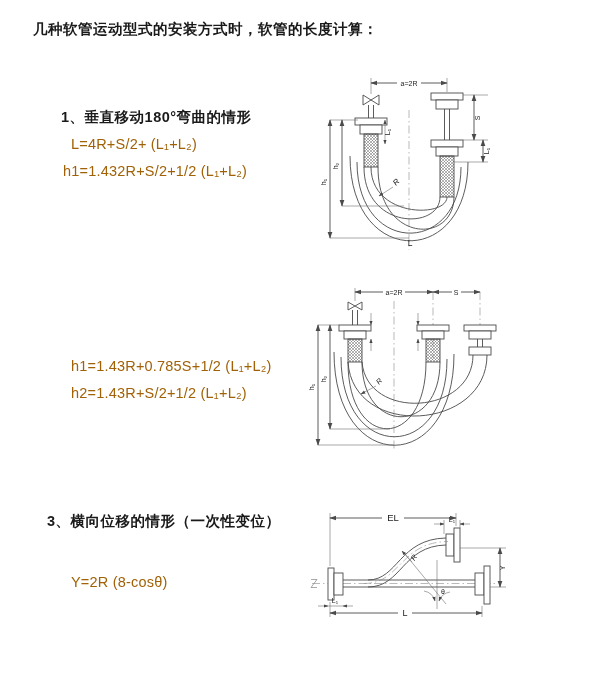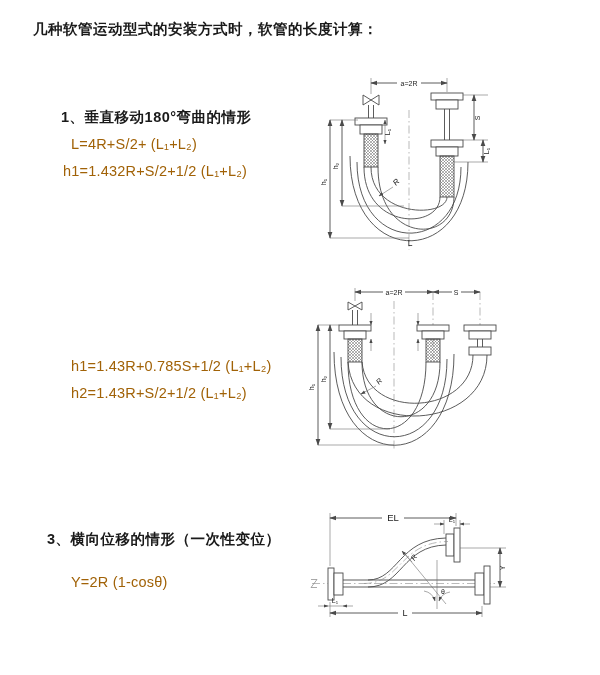--- a/index.html
+++ b/index.html
@@ -25,22 +25,22 @@
 
   <div class="abs title" style="left:33px;top:20px;">几种软管运动型式的安装方式时，软管的长度计算：</div>
 
   <div class="abs heading" style="left:61px;top:108px;">1、垂直移动180°弯曲的情形</div>
   <div class="abs formula" style="left:71px;top:136px;">L=4R+S/2+ (L₁+L₂)</div>
   <div class="abs formula" style="left:63px;top:163px;">h1=1.432R+S/2+1/2 (L₁+L₂)</div>
 
   <div class="abs formula" style="left:71px;top:358px;">h1=1.43R+0.785S+1/2 (L₁+L₂)</div>
   <div class="abs formula" style="left:71px;top:385px;">h2=1.43R+S/2+1/2 (L₁+L₂)</div>
 
-  <div class="abs heading" style="left:47px;top:530px;">3、横向位移的情形（一次性变位）</div>
-  <div class="abs formula" style="left:71px;top:574px;">Y=2R (1-cosθ)</div>
+  <div class="abs heading" style="left:47px;top:512px;">3、横向位移的情形（一次性变位）</div>
+  <div class="abs formula" style="left:71px;top:574px;">Y=2R (8-cosθ)</div>
 
   <svg style="left:314px;top:70px;" width="270" height="190" viewBox="0 0 270 190">
     <defs>
       <marker id="ar1" viewBox="0 0 10 10" refX="9" refY="5" markerWidth="8" markerHeight="8" orient="auto-start-reverse">
         <path d="M0,1.5 L10,5 L0,8.5 z" fill="#4a4a4a"></path>
       </marker>
       <pattern id="hx1" width="3" height="3" patternUnits="userSpaceOnUse">
         <path d="M0,3 L3,0 M0,0 L3,3" stroke="#555" stroke-width="0.45"></path>
       </pattern>
     </defs>

